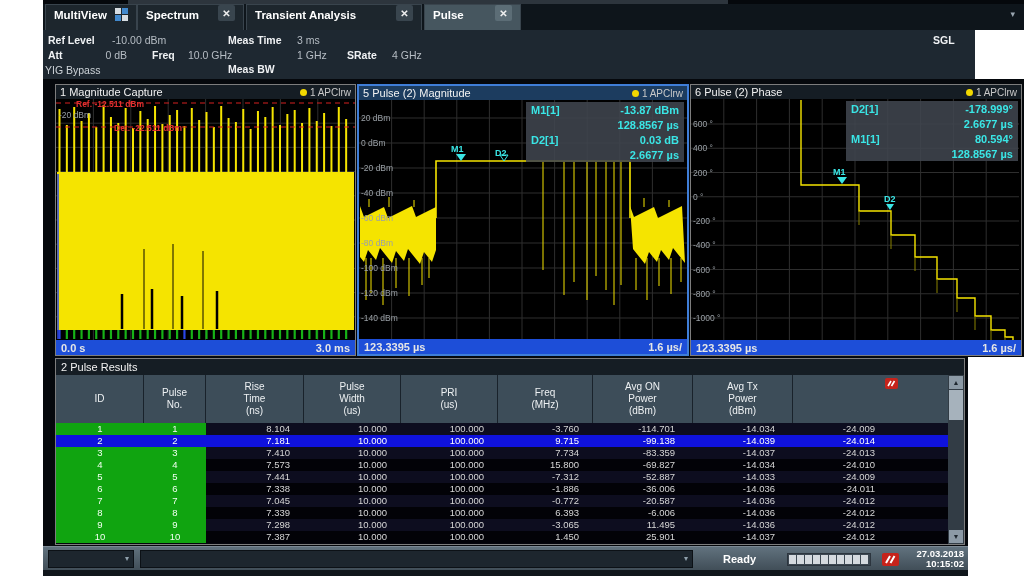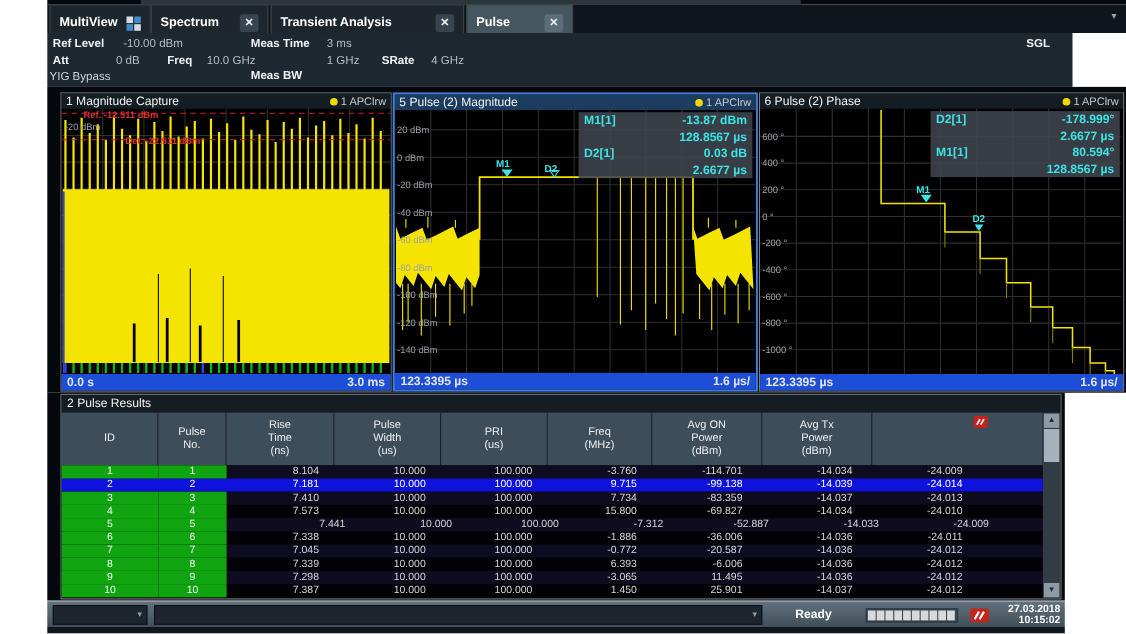--- a/index.html
+++ b/index.html
@@ -7,21 +7,21 @@
   font-family:"Liberation Sans",sans-serif}
 .page{position:relative;width:1024px;height:576px}
 .abs{position:absolute}
 
 
 #topstrip{left:43px;top:0;width:981px;height:4px;background:#05080c}
 #topseg{left:128px;top:0;width:600px;height:4px;background:#2d353d}
 #tabbar{left:43px;top:4px;width:981px;height:26px;background:#0e151b}
 .tab{position:absolute;top:0;height:26px;background:#1d262d;border:1px solid #39444d;
   border-bottom:none;color:#fff;font-weight:bold;font-size:11.5px;display:flex;
-  align-items:center;padding:16px 8px;gap:6px;cursor:pointer}
+  align-items:flex-end;padding:16px 8px;gap:6px;cursor:pointer}
 .tab.active{background:#46565f}
 .tab-close{margin-left:auto;width:17px;height:16px;background:#39454e;color:#f0f0f0;
   font-size:10px;font-weight:bold;display:flex;align-items:center;justify-content:center;border-radius:2px}
 .tab.active .tab-close{background:#5c6d76}
 .mvgrid{margin-left:auto;width:13px;height:13px;display:grid;grid-template-columns:6px 6px;
   grid-template-rows:6px 6px;gap:1px}
 .mvgrid i{background:#d7dde2;display:block}
 .mvgrid i:nth-child(2),.mvgrid i:nth-child(3){background:#4289cd}
 #tab-overflow{position:absolute;right:9px;top:5px;color:#9aa6b0;font-size:9px}
 
@@ -486,21 +486,21 @@
             <div class="tcell num" style="width: 97px;">100.000</div>
             <div class="tcell num" style="width: 95px;">15.800</div>
             <div class="tcell num" style="width: 96px;">-69.827</div>
             <div class="tcell num" style="width: 100px;">-14.034</div>
             <div class="tcell num" style="width: 100px;">-24.010</div>
             <div class="tcell fill"></div>
           </div>
           <div class="trow">
             <div class="tcell idc green" style="width: 88px;">5</div>
             <div class="tcell idc green" style="width: 62px;">5</div>
-            <div class="tcell num" style="width: 98px; margin-left: 24px;">7.441</div>
+            <div class="tcell num" style="width: 98px;">7.441</div>
             <div class="tcell num" style="width: 97px;">10.000</div>
             <div class="tcell num" style="width: 97px;">100.000</div>
             <div class="tcell num" style="width: 95px;">-7.312</div>
             <div class="tcell num" style="width: 96px;">-52.887</div>
             <div class="tcell num" style="width: 100px;">-14.033</div>
             <div class="tcell num" style="width: 100px;">-24.009</div>
             <div class="tcell fill"></div>
           </div>
           <div class="trow dark">
             <div class="tcell idc green" style="width: 88px;">6</div>

